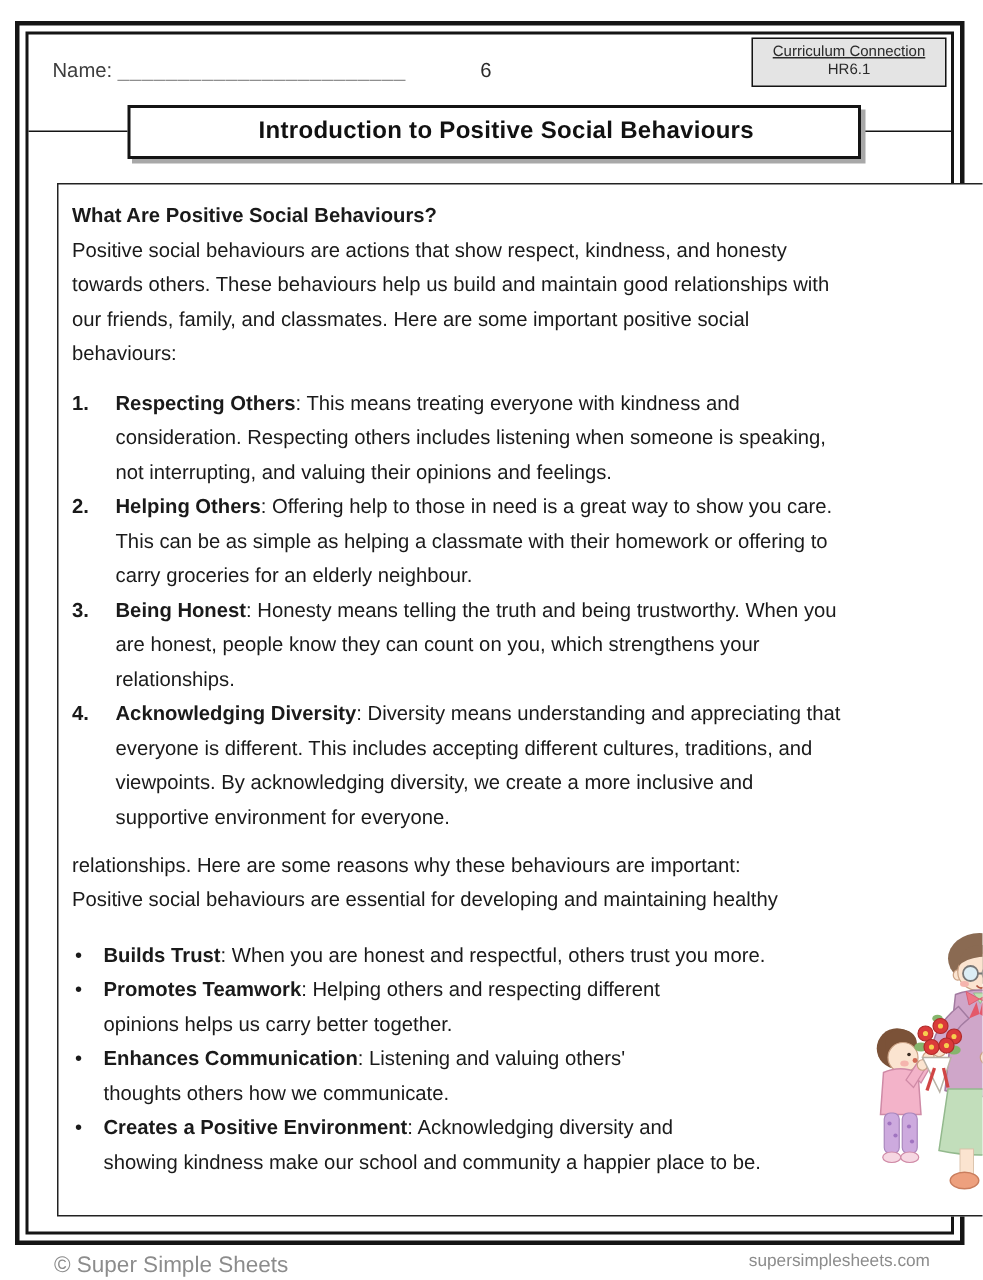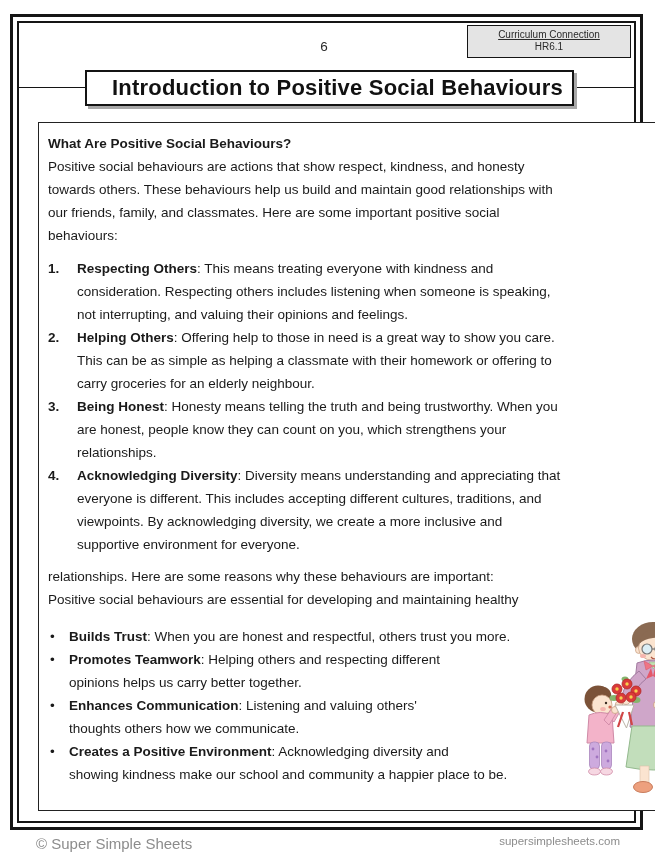--- a/index.html
+++ b/index.html
@@ -15,33 +15,33 @@
   }
   .page-inner{
     position:relative;width:100%;height:100%;
     border:2px solid #151515;box-sizing:border-box;background:#fff;
   }
   
   .name-row{position:absolute;left:16px;top:16px;font-size:13.5px;color:#3d3d3d;white-space:nowrap;}
   .name-blank{color:#8f8f8f;letter-spacing:0.5px;}
   .page-number{position:absolute;left:285px;top:16px;width:40px;text-align:center;font-size:13.5px;color:#2a2a2a;}
   .curriculum-box{
-    position:absolute;right:3px;top:2px;width:164px;box-sizing:border-box;
+    position:absolute;right:3px;top:2px;width:130px;box-sizing:border-box;
     background:#e4e4e4;border:1.5px solid #141414;
     text-align:center;font-size:10px;color:#2a2a2a;padding:3px 2px 4px 2px;line-height:12px;
   }
   .curriculum-label{text-decoration:underline;}
   .header-rule{position:absolute;left:0;right:0;top:64px;border-top:1.5px solid #141414;height:0;}
   
   .title-box{
     position:absolute;left:66px;top:47px;width:489px;height:36px;box-sizing:border-box;
     background:#fff;border:2px solid #141414;box-shadow:3px 3px 0 #a8a8a8;
     display:flex;align-items:center;justify-content:center;z-index:3;
   }
-  .title-text{font-size:22px;font-weight:bold;letter-spacing:0.2px;white-space:nowrap;color:#111;margin-left:16px;}
+  .title-text{font-size:16px;font-weight:bold;letter-spacing:0.2px;white-space:nowrap;color:#111;margin-left:16px;}
   
   .content-box{
     position:absolute;left:19px;top:99px;width:651px;height:689px;box-sizing:border-box;
     border:1.5px solid #222;padding:9px 0 0 9px;overflow:hidden;background:#fff;
   }
   .tl{font-size:13.5px;line-height:23px;white-space:nowrap;}
   .hd{font-weight:bold;}
   .term{font-weight:bold;}
   .gap10{height:10px;} .gap9{height:9px;} .gap14{height:14px;}
   .nitem{display:flex;}
@@ -53,20 +53,24 @@
   
   .footer-left{position:absolute;left:36px;top:835px;font-size:15px;color:#8c8c8c;}
   .footer-right{position:absolute;right:35px;top:835px;font-size:11.5px;color:#8c8c8c;}
 </style>
 </head>
 <body>
 
 <div class="page-frame">
   <div class="page-inner">
 
+    <div class="name-row">
+      <span>Name:</span>
+      <span class="name-blank">________________________</span>
+    </div>
     <div class="page-number">6</div>
     <div class="curriculum-box">
       <div class="curriculum-label">Curriculum Connection</div>
       <div>HR6.1</div>
     </div>
     <div class="header-rule"></div>
 
     <div class="title-box">
       <span class="title-text">Introduction to Positive Social Behaviours</span>
     </div>

